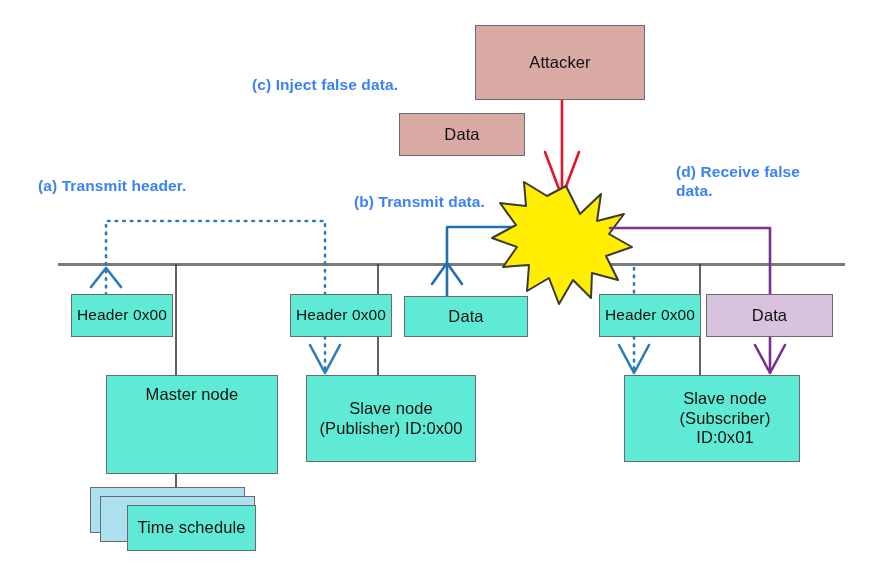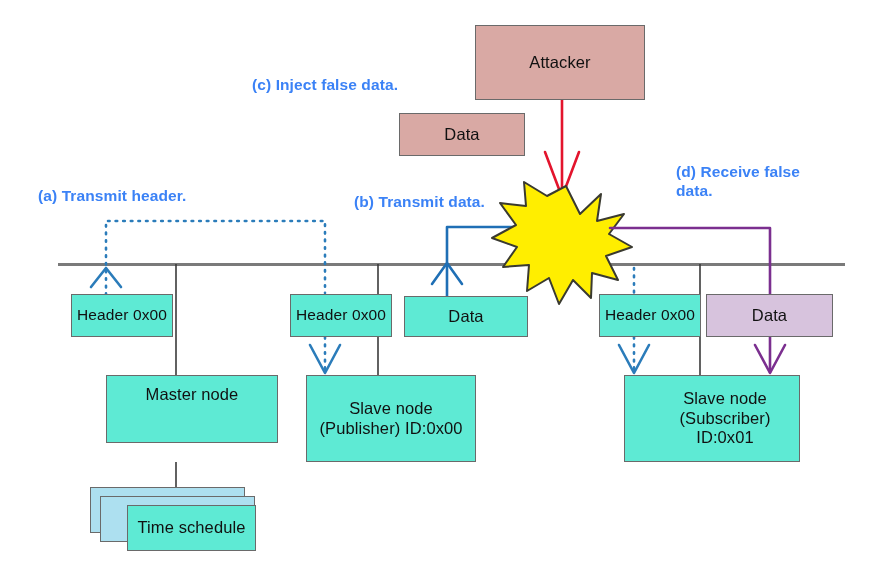--- a/index.html
+++ b/index.html
@@ -93,21 +93,21 @@
 
     <polyline points="610,228 770,228 770,294" fill="none" stroke="#7b2f8f" stroke-width="2.6" stroke-linecap="round" stroke-linejoin="round"></polyline>
     <line x1="770" y1="337" x2="770" y2="372" stroke="#7b2f8f" stroke-width="2.6" stroke-linecap="round"></line>
     <path d="M755,345 L770,373 L785,345" fill="none" stroke="#7b2f8f" stroke-width="2.6" stroke-linecap="round" stroke-linejoin="round"></path>
 
     <line x1="634" y1="268" x2="634" y2="293" stroke="#2b7cba" stroke-width="2.6" stroke-linecap="round" stroke-dasharray="1.6 6"></line>
     <line x1="634" y1="337" x2="634" y2="372" stroke="#2b7cba" stroke-width="2.6" stroke-linecap="round" stroke-dasharray="1.6 6"></line>
     <path d="M619,345 L634,373 L649,345" fill="none" stroke="#2b7cba" stroke-width="2.6" stroke-linecap="round" stroke-linejoin="round"></path>
   </svg>
 
-  <div class="caption" style="left:38px; top:187px;">(a) Transmit header.</div>
+  <div class="caption" style="left:38px; top:177px;">(a) Transmit header.</div>
 
   <div class="caption" style="left:354px; top:193px;">(b) Transmit data.</div>
 
   <div class="caption" style="left:252px; top:76px;">(c) Inject false data.</div>
 
   <div class="caption" style="left:676px; top:163px;">(d) Receive false
 data.</div>
 
   <div class="node-box pink-box" style="left:475px; top:25px; width:170px; height:75px; font-size:16.5px;">Attacker</div>
 
@@ -119,21 +119,21 @@
   <div class="node-box blue-box" style="left:274px; top:294px; width:102px; height:43px; font-size:15.5px;">Header
 0x00</div>
 
   <div class="node-box blue-box" style="left:388px; top:296px; width:124px; height:41px; font-size:16.5px;">Data</div>
 
   <div class="node-box blue-box" style="left:583px; top:294px; width:102px; height:43px; font-size:15.5px;">Header
 0x00</div>
 
   <div class="node-box purple-box" style="left:706px; top:294px; width:127px; height:43px; font-size:16.5px;">Data</div>
 
-  <div class="node-box blue-box" style="left:90px; top:375px; width:172px; height:68px; font-size:16.5px;
+  <div class="node-box blue-box" style="left:90px; top:375px; width:172px; height:99px; font-size:16.5px;
               align-items:flex-start; padding-top:9px;">Master node</div>
 
   <div class="node-box blue-box" style="left:290px; top:375px; width:170px; height:87px; font-size:16.5px;">Slave node
 (Publisher)
 ID:0x00</div>
 
   <div class="node-box blue-box" style="left:608px; top:375px; width:176px; height:87px; font-size:16.5px;padding-left:26px;">Slave node
 (Subscriber)
 ID:0x01</div>
 

